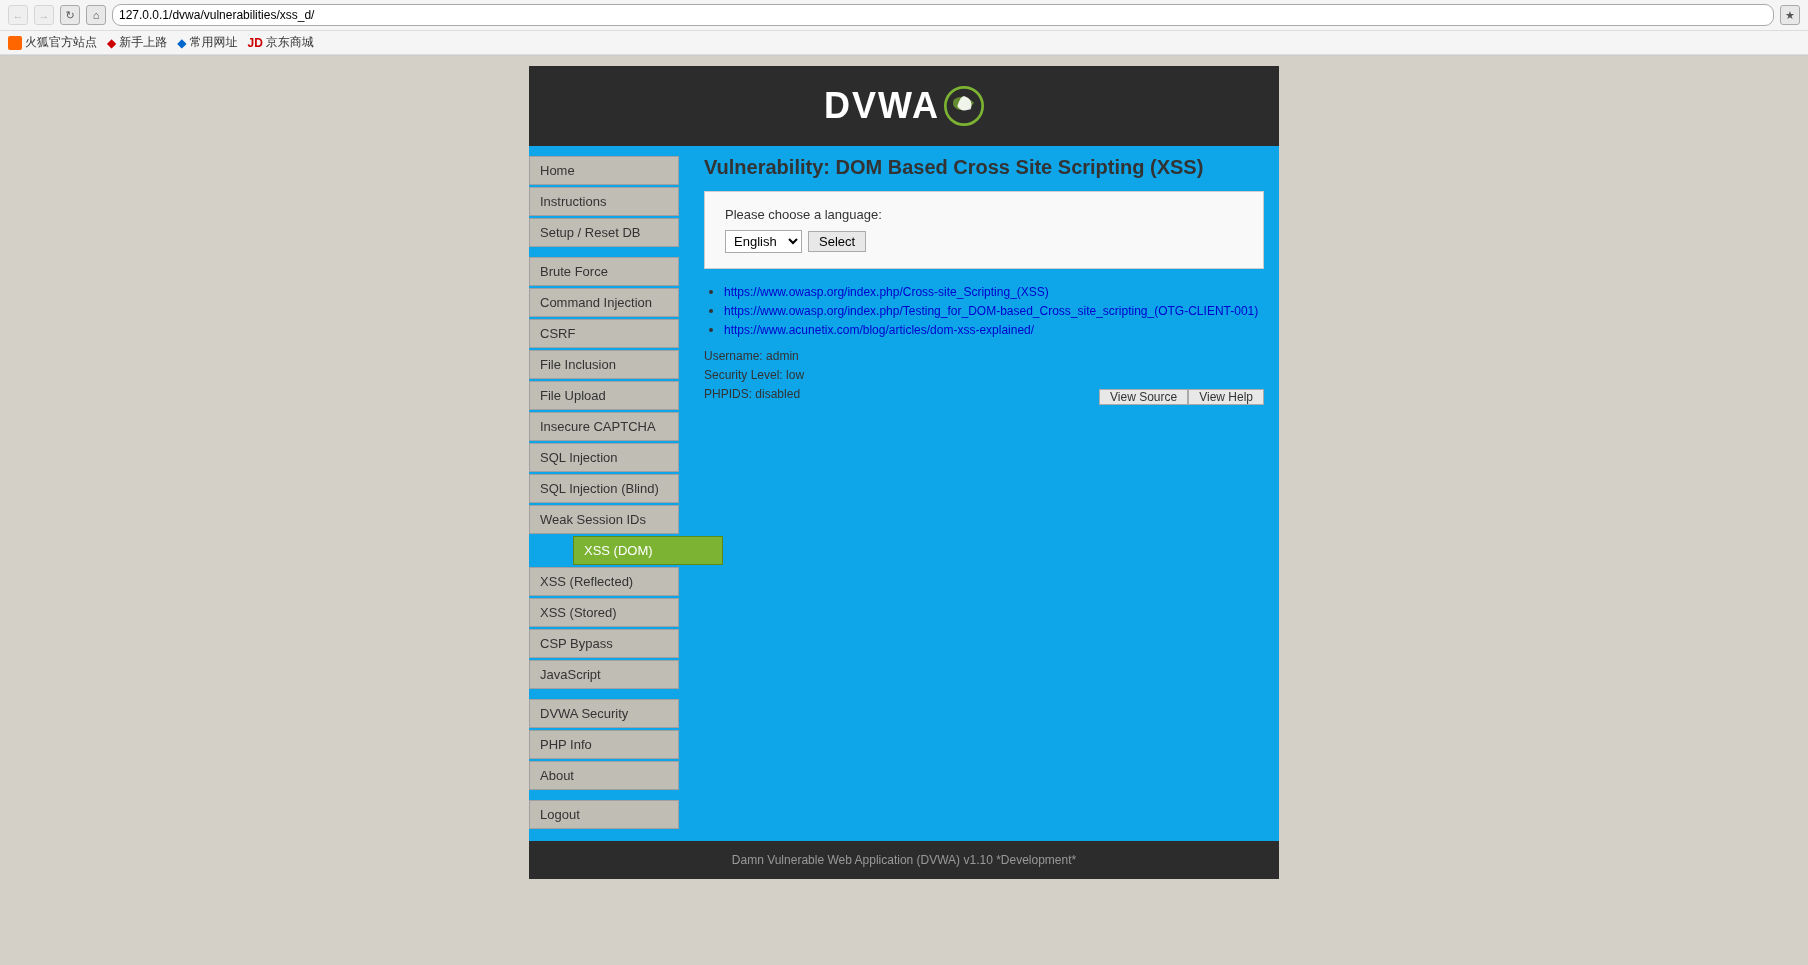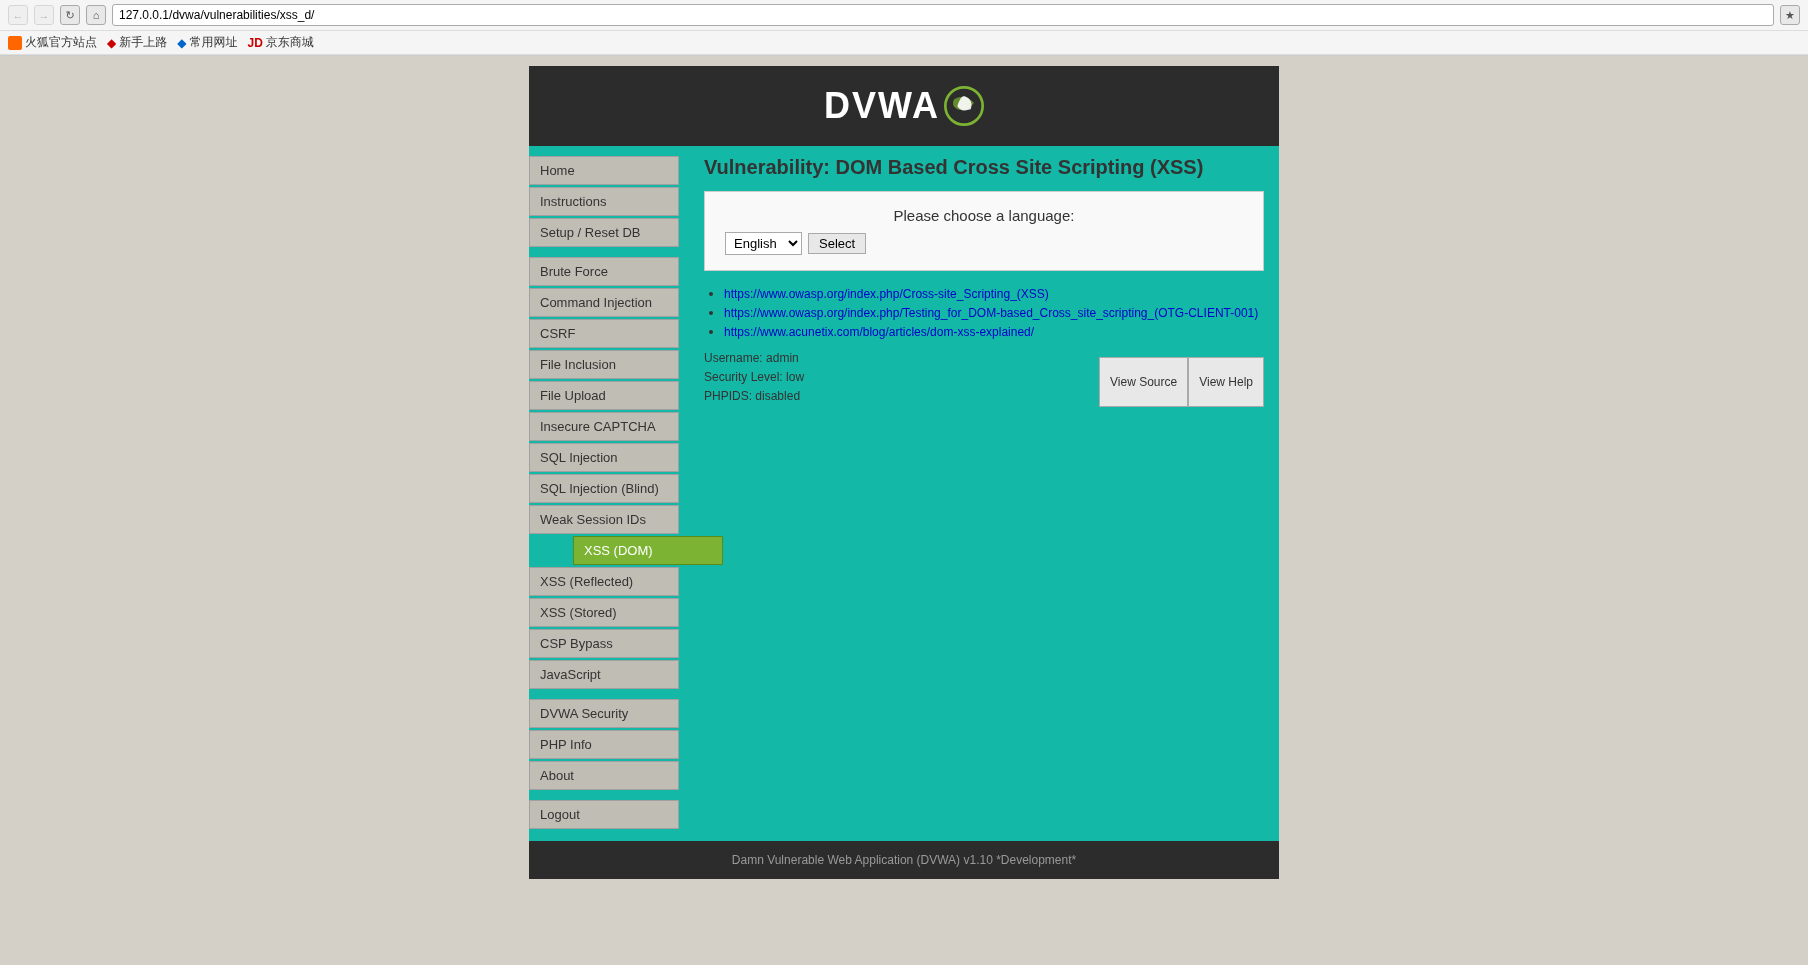--- a/index.html
+++ b/index.html
@@ -31,21 +31,21 @@
       cursor: pointer;
       display: flex; align-items: center; justify-content: center;
       font-size: 11px;
       color: #555;
     }
     .browser-btn.disabled { opacity: 0.4; cursor: default; }
     .address-bar {
       flex: 1;
       height: 22px;
       border: 1px solid #aaa;
-      border-radius: 3px;
+      border-radius: 9px;
       padding: 0 6px;
       font-size: 12px;
       background: white;
     }
     .bookmarks-bar {
       display: flex;
       align-items: flex-end;
       padding: 3px 8px;
       gap: 10px;
       background: #f5f5f5;
@@ -98,21 +98,21 @@
     }
     .logo-swirl {
       width: 40px;
       height: 40px;
       margin-left: 4px;
     }
 
     
     .app-body {
       display: flex;
-      background: #14b8a6;
+      background: #0ea5e9;
     }
 
     
     .sidebar {
       width: 160px;
       flex-shrink: 0;
       padding: 10px 0;
     }
     .sidebar-item {
       display: block;
@@ -150,22 +150,21 @@
 
     
     .lang-box {
       border: 1px solid #ccc;
       background: #f9f9f9;
       padding: 15px 20px;
       margin-bottom: 15px;
     }
     .lang-label {
       margin-bottom: 8px;
-      font-size: 15px;
-      text-align: center;
+      font-size: 13px;
     }
     .lang-controls {
       display: flex;
       align-items: center;
       gap: 6px;
     }
     .lang-select {
       padding: 2px 4px;
       font-size: 13px;
       border: 1px solid #aaa;
@@ -210,21 +209,21 @@
     .user-info {
       font-size: 12px;
       color: #333;
       line-height: 1.6;
     }
     .footer-btns {
       display: flex;
       gap: 0;
     }
     .footer-btn {
-      padding: 17px 10px;
+      padding: 0 10px;
       font-size: 12px;
       border: 1px solid #aaa;
       background: #e8e8e8;
       cursor: pointer;
       color: #333;
     }
 
     
     .app-footer {
       background: #2c2c2c;

